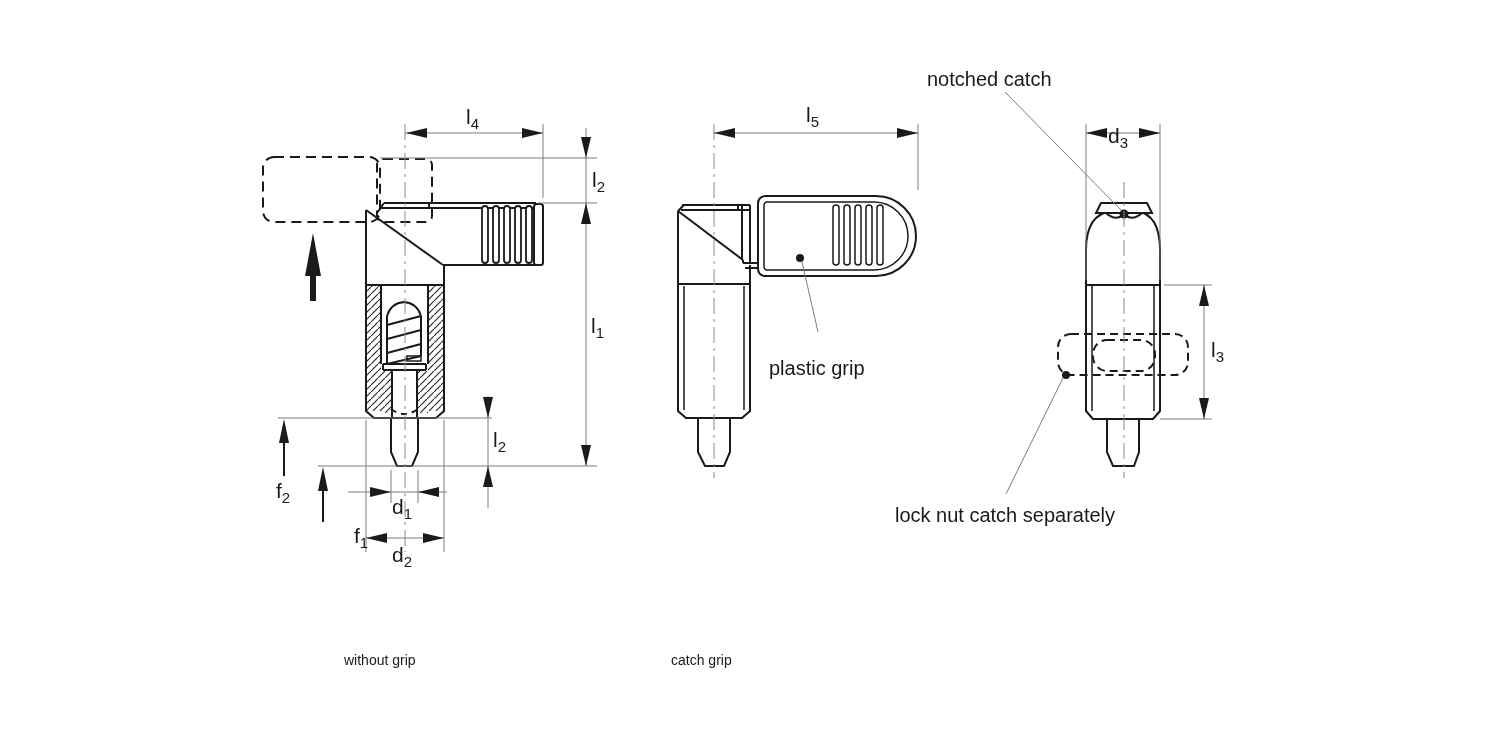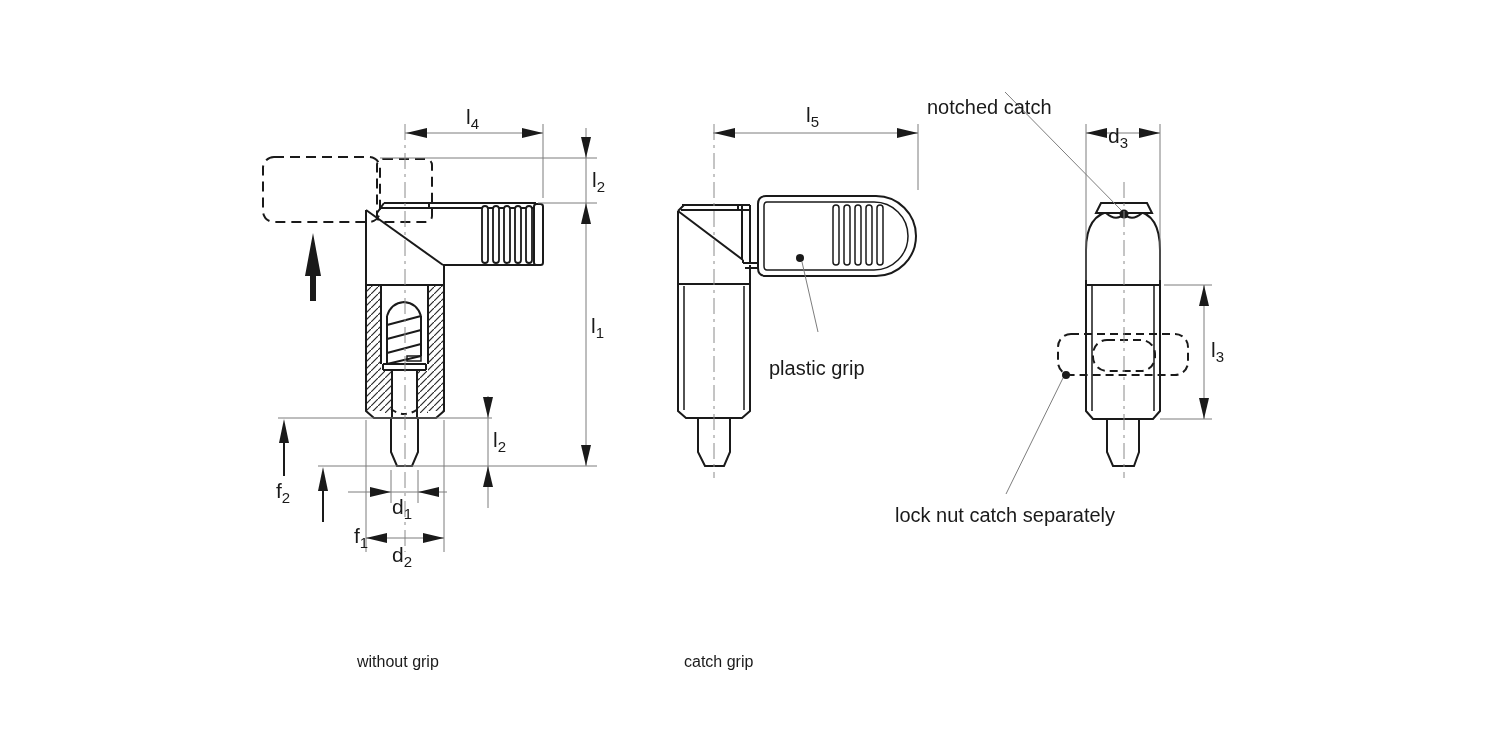--- a/index.html
+++ b/index.html
@@ -2,21 +2,21 @@
 <html><head>
 <meta charset="utf-8">
 <style>
   html,body{margin:0;padding:0;background:#fff;}
   #stage{position:relative;width:1500px;height:750px;background:#ffffff;overflow:hidden;
          font-family:"Liberation Sans", sans-serif;color:#1a1a1a;}
   #drawing{position:absolute;left:0;top:0;}
   .txt{position:absolute;font-size:20px;line-height:1.1;color:#1a1a1a;white-space:nowrap;}
   .dim{font-size:21px;}
   .dim sub{font-size:15px;vertical-align:-5px;line-height:0;}
-  .caption{font-size:16px;margin-left:13px;}
+  .caption{font-size:14px;}
   .center{text-align:center;white-space:normal;}
 </style>
 </head>
 <body>
 
 <div id="stage">
 
 <svg id="drawing" width="1500" height="750" viewBox="0 0 1500 750">
   <defs>
     <pattern id="hatch" patternUnits="userSpaceOnUse" width="7" height="7">
@@ -207,21 +207,21 @@
 <div class="txt dim" style="left:1108px;top:104px;margin-top:20px;"><span>d</span><sub>3</sub></div>
 <div class="txt dim" style="left:592px;top:168px;"><span>l</span><sub>2</sub></div>
 <div class="txt dim" style="left:591px;top:314px;"><span>l</span><sub>1</sub></div>
 <div class="txt dim" style="left:493px;top:428px;"><span>l</span><sub>2</sub></div>
 <div class="txt dim" style="left:276px;top:479px;"><span>f</span><sub>2</sub></div>
 <div class="txt dim" style="left:314px;top:524px;margin-left:40px;"><span>f</span><sub>1</sub></div>
 <div class="txt dim" style="left:392px;top:495px;"><span>d</span><sub>1</sub></div>
 <div class="txt dim" style="left:392px;top:543px;"><span>d</span><sub>2</sub></div>
 <div class="txt dim" style="left:1211px;top:338px;"><span>l</span><sub>3</sub></div>
 
-<div class="txt" style="left:927px;top:68px;margin-top:28px;">notched catch</div>
+<div class="txt" style="left:927px;top:68px;">notched catch</div>
 <div class="txt" style="left:769px;top:337px;margin-top:20px;">plastic grip</div>
 
 <div class="txt center" style="left:880px;top:504px;width:250px;">
   <div>lock nut catch separately</div>
 </div>
 
 <div class="txt caption" style="left:344px;top:653px;">without grip</div>
 <div class="txt caption" style="left:671px;top:653px;">catch grip</div>
 
 </div>

